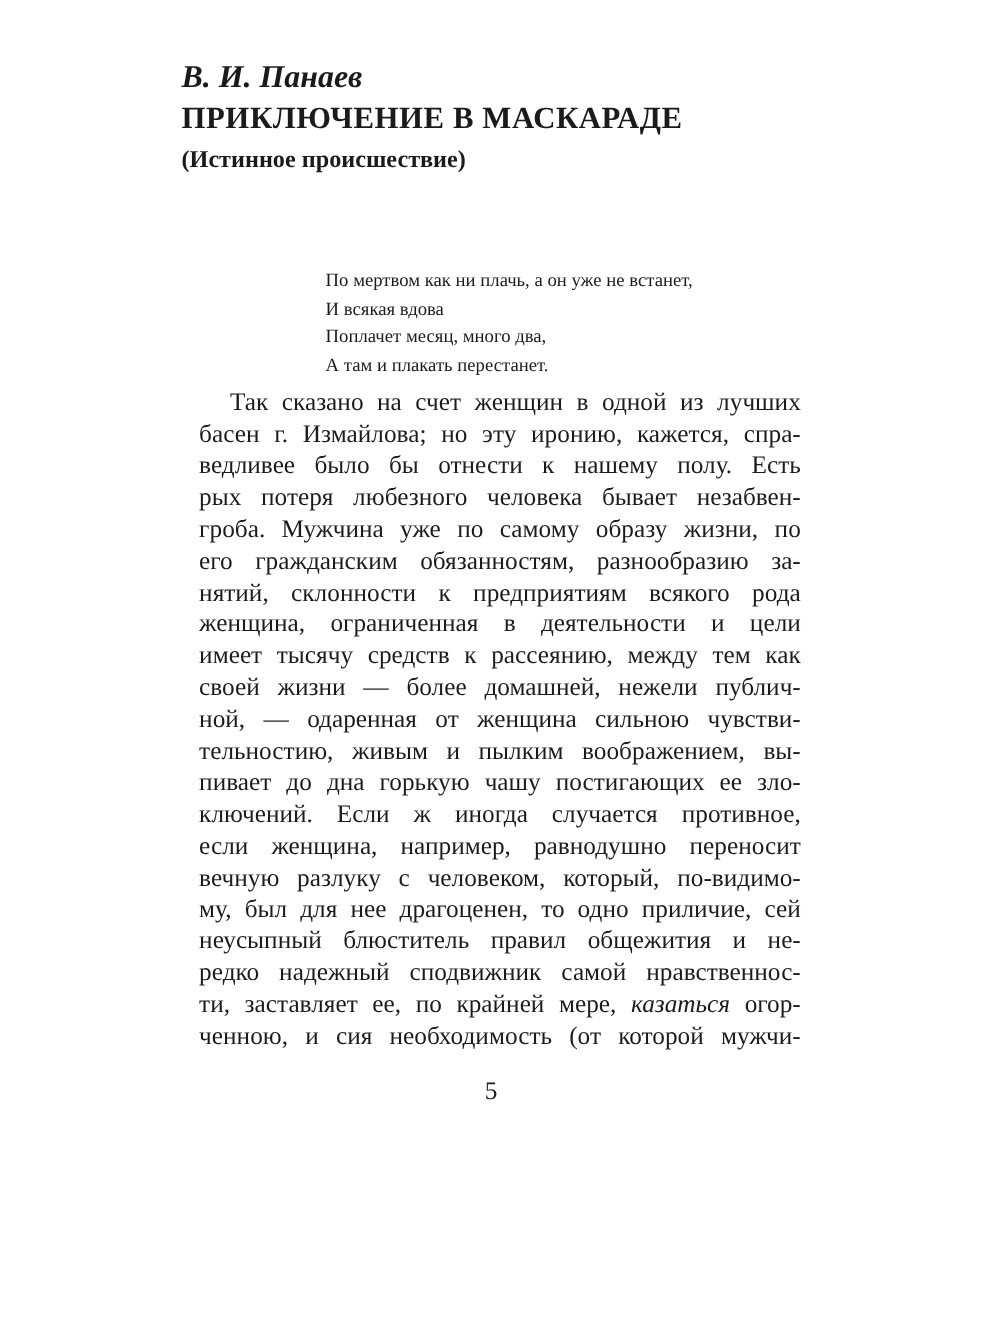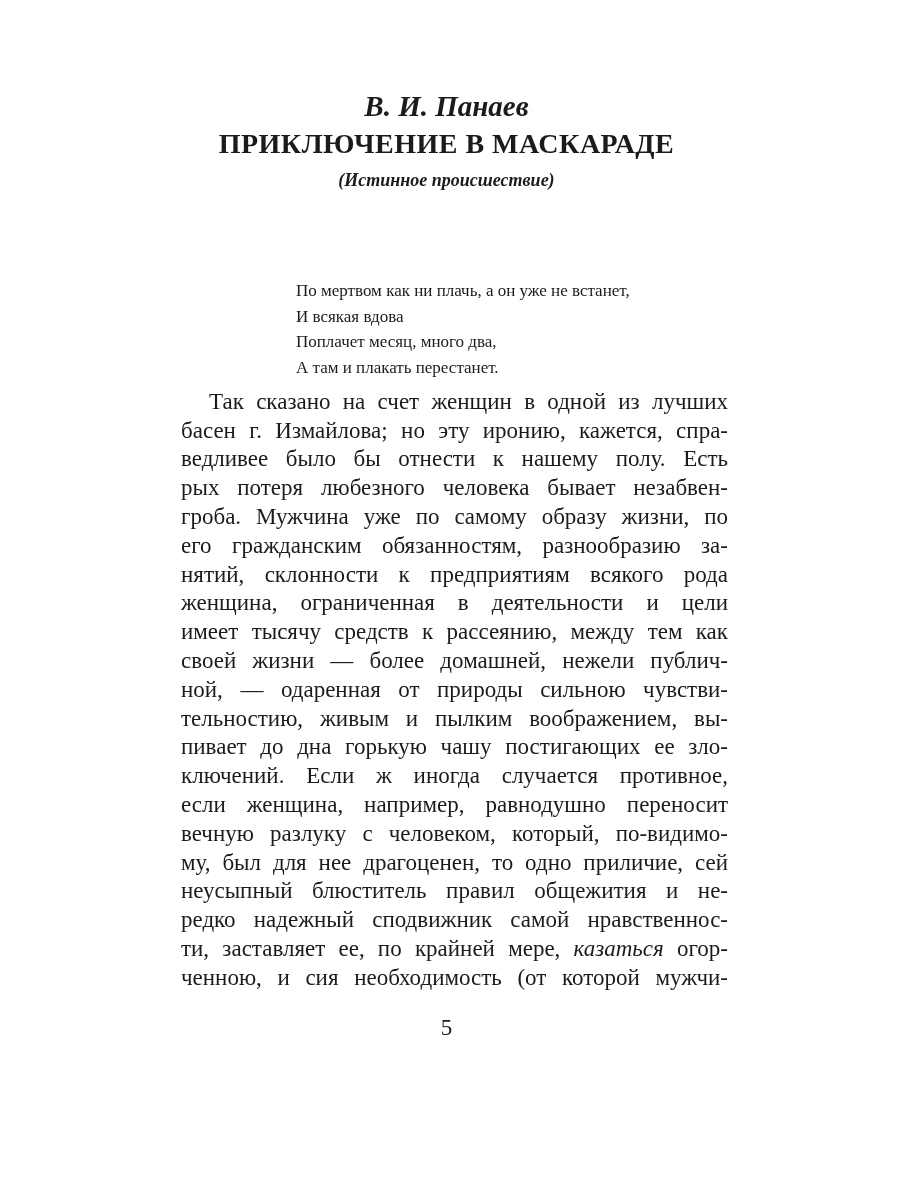--- a/index.html
+++ b/index.html
@@ -8,41 +8,39 @@
     position: relative;
     width: 900px;
     height: 1200px;
     margin: 0 auto;
     background: #ffffff;
     color: #1b1b1b;
     font-family: "Liberation Serif", "DejaVu Serif", serif;
     overflow: hidden;
   }
   .header {
-    padding-top: 88px;
+    padding-top: 52px;
     width: 563px;
     margin-left: 165px;
-    text-align: center;
   }
   .author {
     font-size: 29px;
     font-weight: bold;
     font-style: italic;
     line-height: 37px;
   }
   .title {
     font-size: 28px;
     font-weight: bold;
     line-height: 37px;
     letter-spacing: 0.5px;
   }
   .subtitle {
-    font-size: 18px;
+    font-size: 22px;
     font-weight: bold;
-    font-style: italic;
     line-height: 37px;
   }
   .epigraph {
     margin-top: 79px;
     margin-left: 296px;
     font-size: 17px;
     line-height: 25.7px;
     font-style: normal;
   }
   .body-text {
@@ -96,21 +94,21 @@
       <div class="line indent"><span>Так сказано на счет женщин в одной из лучших</span></div>
       <div class="line"><span>басен г. Измайлова; но эту иронию, кажется, спра-</span></div>
       <div class="line"><span>ведливее было бы отнести к нашему полу. Есть</span></div>
       <div class="line"><span>рых потеря любезного человека бывает незабвен-</span></div>
       <div class="line"><span>гроба. Мужчина уже по самому образу жизни, по</span></div>
       <div class="line"><span>его гражданским обязанностям, разнообразию за-</span></div>
       <div class="line"><span>нятий, склонности к предприятиям всякого рода</span></div>
       <div class="line"><span>женщина, ограниченная в деятельности и цели</span></div>
       <div class="line"><span>имеет тысячу средств к рассеянию, между тем как</span></div>
       <div class="line"><span>своей жизни — более домашней, нежели публич-</span></div>
-      <div class="line"><span>ной, — одаренная от природы сильною чувстви-</span></div>
+      <div class="line"><span>ной, — одаренная от женщина сильною чувстви-</span></div>
       <div class="line"><span>тельностию, живым и пылким воображением, вы-</span></div>
       <div class="line"><span>пивает до дна горькую чашу постигающих ее зло-</span></div>
       <div class="line"><span>ключений. Если ж иногда случается противное,</span></div>
       <div class="line"><span>если женщина, например, равнодушно переносит</span></div>
       <div class="line"><span>вечную разлуку с человеком, который, по-видимо-</span></div>
       <div class="line"><span>му, был для нее драгоценен, то одно приличие, сей</span></div>
       <div class="line"><span>неусыпный блюститель правил общежития и не-</span></div>
       <div class="line"><span>редко надежный сподвижник самой нравственнос-</span></div>
       <div class="line"><span>ти, заставляет ее, по крайней мере, </span><span class="it">казаться</span><span> огор-</span></div>
       <div class="line"><span>ченною, и сия необходимость (от которой мужчи-</span></div>

